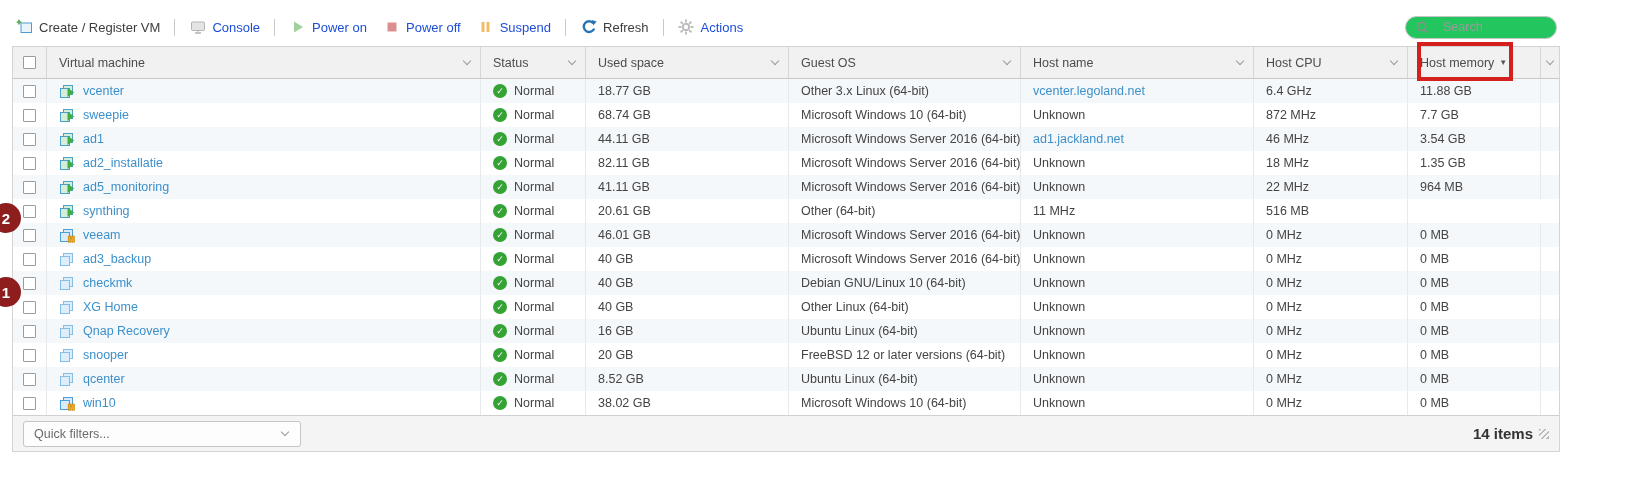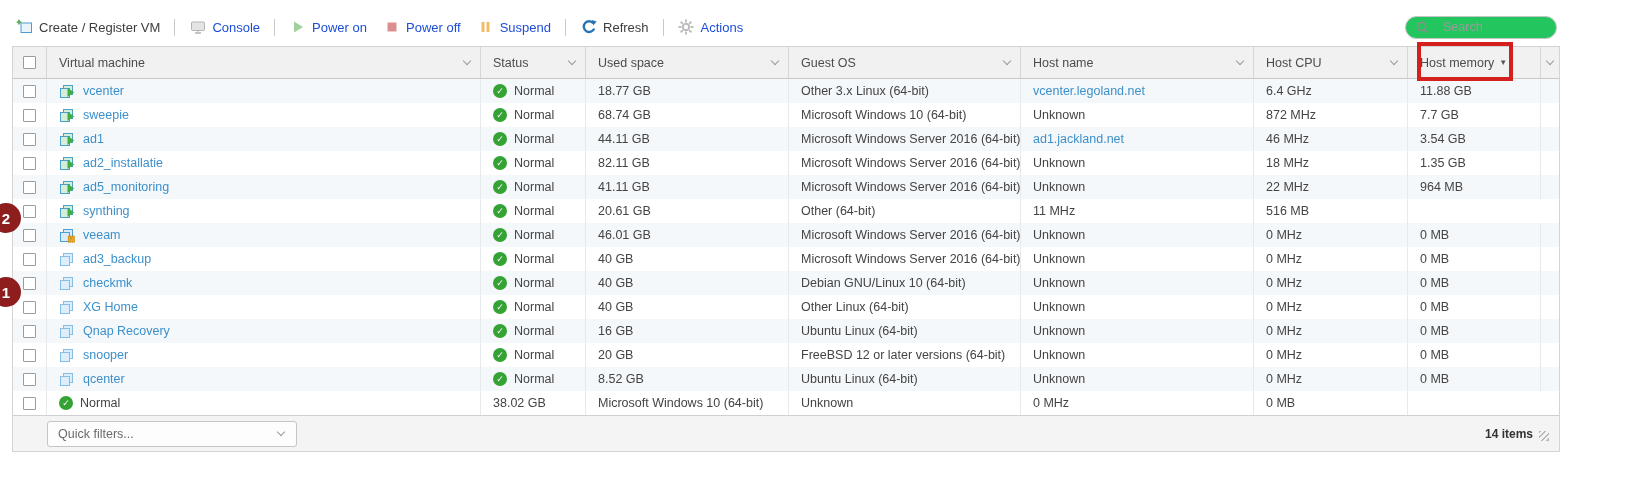--- a/index.html
+++ b/index.html
@@ -38,23 +38,23 @@
   .vmicon svg .b { fill:#ddeefa; stroke:#87bfe4; stroke-width:1; }
   .vm-on svg .b { fill:#d6edda; stroke:#4aa0c9; }
   .vm-suspended svg .b { fill:#dceaf7; stroke:#4a9fd6; }
   .p-play { display:none; fill:#3fae49; }
   .vm-on .p-play { display:inline; }
   .p-pause { display:none; fill:#f2a71f; stroke:#bd7f00; stroke-width:0.6; }
   .vm-suspended .p-pause { display:inline; }
 
   
   .tfoot { height:36px; background:#f4f4f4; border-top:1px solid #d0d0d0; display:flex; align-items:center; padding:0 10px; }
-  .quick-filters { width:250px; height:26px; border:1px solid #c5c5c5; border-radius:3px; background:#fdfdfd; display:flex; align-items:center; padding:0 10px; font-size:12.5px; color:#6a6a6a; cursor:pointer;margin-left:24px; }
+  .quick-filters { width:278px; height:26px; border:1px solid #c5c5c5; border-radius:3px; background:#fdfdfd; display:flex; align-items:center; padding:0 10px; font-size:12.5px; color:#6a6a6a; cursor:pointer; }
   .quick-filters .hlabel { flex:1; }
-  .items-count { margin-left:auto; font-size:12px; font-weight:bold; color:#333; display:flex; align-items:flex-end; gap:6px; }
+  .items-count { margin-left:auto; font-size:15px; font-weight:bold; color:#333; display:flex; align-items:center; gap:6px; }
   .grip { width:10px; height:10px; background:repeating-linear-gradient(135deg,#b9b9b9 0 1.5px,transparent 1.5px 4px); cursor:nwse-resize; }
 
   
   .hl-box { position:absolute; left:1417px; top:42px; width:96px; height:39px; border:4px solid #d41f1f; z-index:50; pointer-events:none; }
   .badge { position:absolute; left:-9px; width:30px; height:30px; border-radius:50%; background:#8e1e1e; color:#fff; font-size:15px; font-weight:bold; display:flex; align-items:center; justify-content:center; z-index:50; }
   .badge-2 { top:203px; }
   .badge-1 { top:277px; }
 </style>
 </head>
 <body>
@@ -534,20 +534,32 @@
     <div class="cell">Unknown</div>
     <div class="cell">0 MHz</div>
     <div class="cell">0 MB</div>
     <div class="cell"></div>
   </div>
         <div class="row">
     <div class="cell c-check">
       <span class="checkbox"></span>
     </div>
     <div class="cell">
+      <span class="vmicon vm-suspended">
+        <svg width="17" height="15" viewBox="0 0 17 15">
+          <rect class="b" x="4.5" y="1.5" width="9" height="9"></rect>
+          <rect class="b" x="1.5" y="4.5" width="9" height="9"></rect>
+          <polygon class="p-play" points="8.5,3.8 15.2,8.4 8.5,13"></polygon>
+          <rect class="p-pause" x="9.2" y="8" width="2.6" height="6.2"></rect>
+          <rect class="p-pause" x="12.8" y="8" width="2.6" height="6.2"></rect>
+        </svg>
+      </span>
+      <a class="vmlink">win10</a>
+    </div>
+    <div class="cell">
       <span class="status-ok">✓</span>
       <span>Normal</span>
     </div>
     <div class="cell">38.02 GB</div>
     <div class="cell">Microsoft Windows 10 (64-bit)</div>
     <div class="cell">Unknown</div>
     <div class="cell">0 MHz</div>
     <div class="cell">0 MB</div>
     <div class="cell"></div>
   </div>

